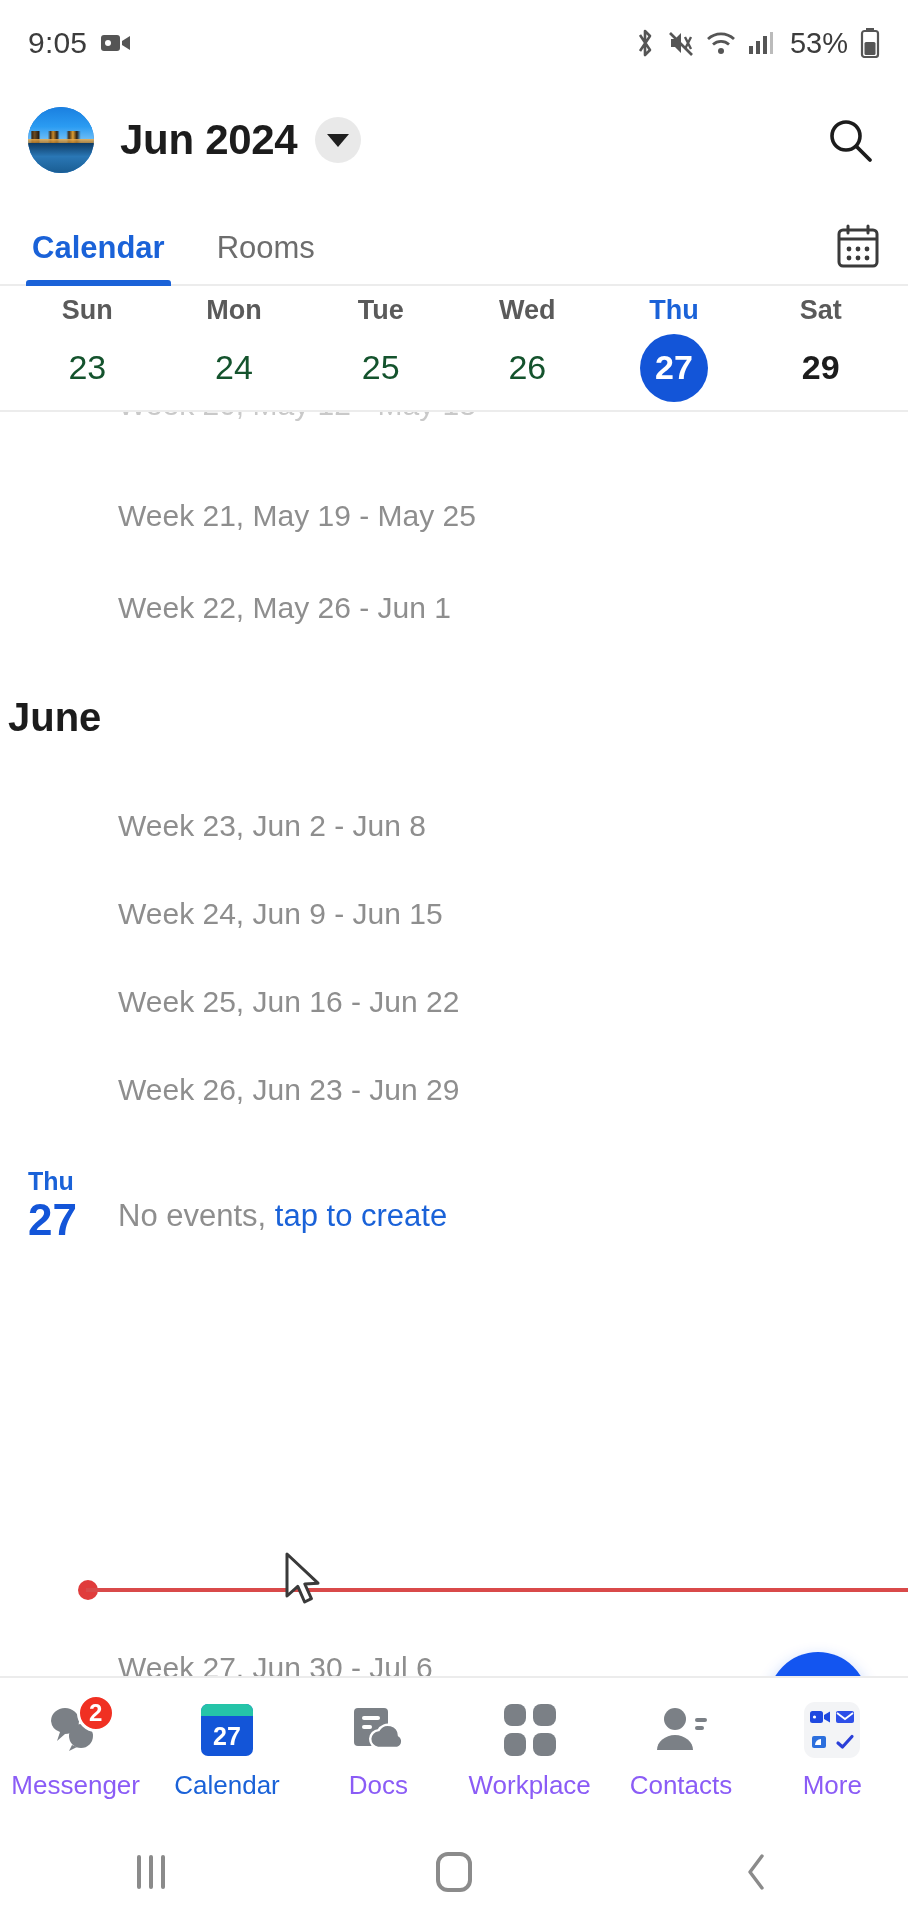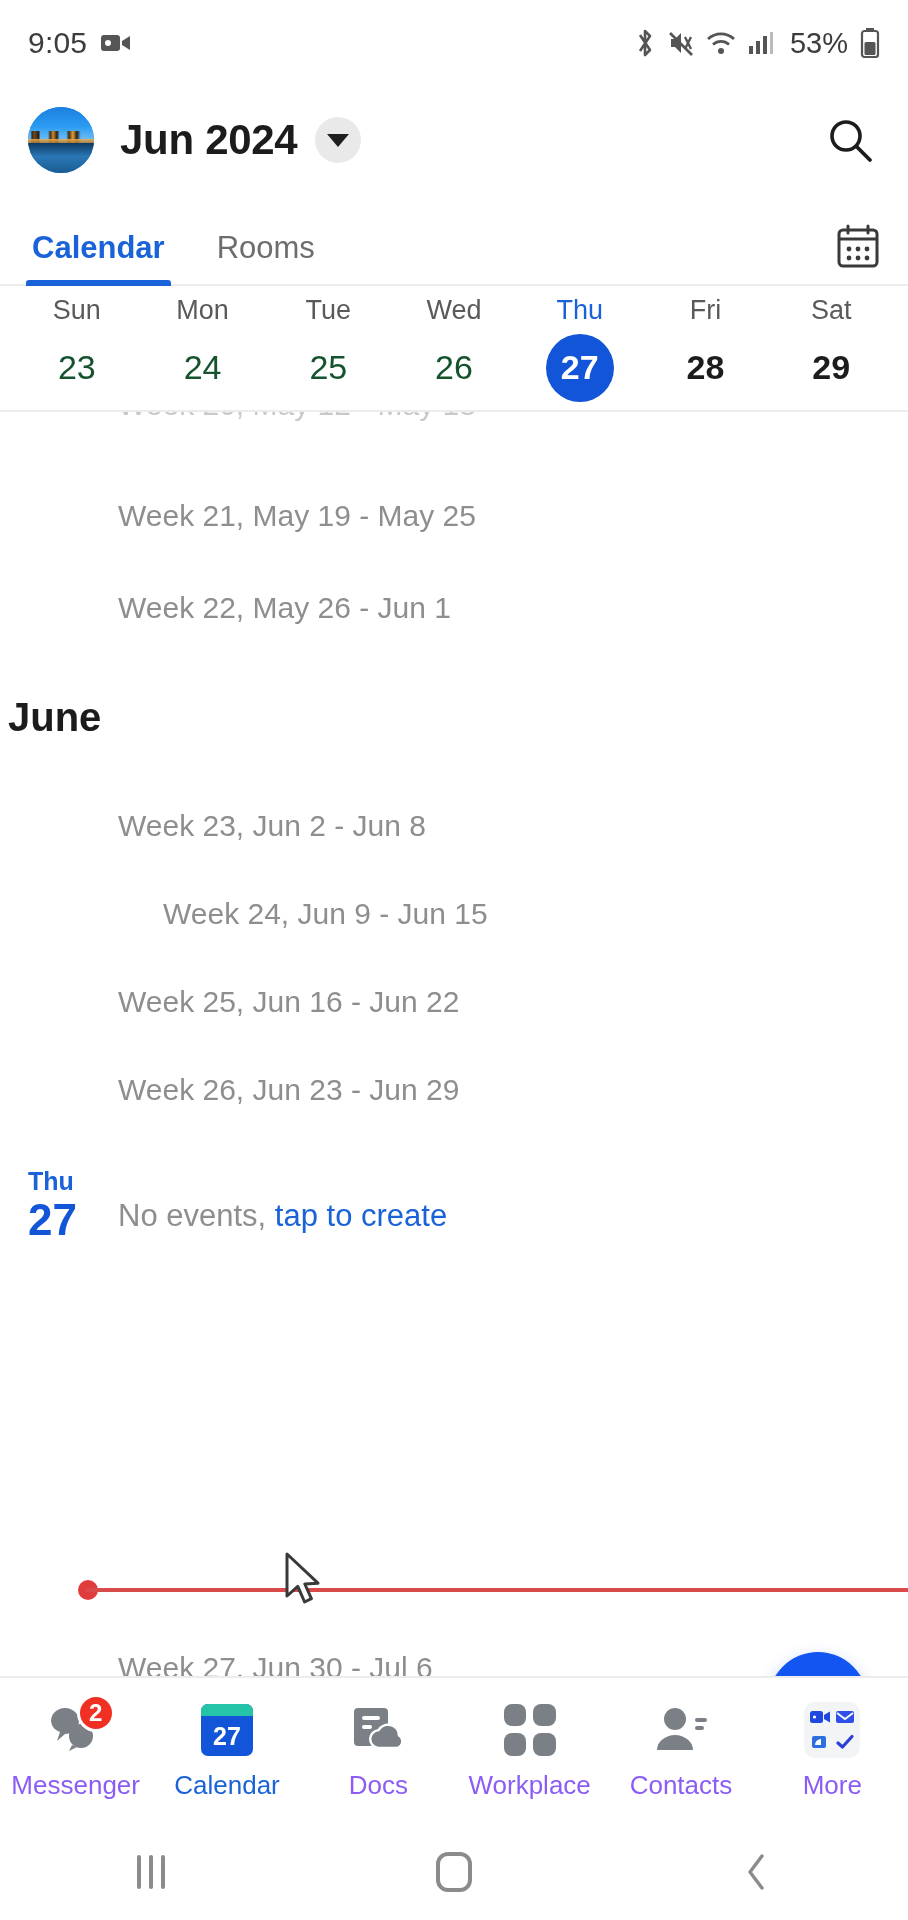--- a/index.html
+++ b/index.html
@@ -79,21 +79,21 @@
   .tabs-right { margin-left:auto; padding-bottom: 14px; display:flex; align-items:center; }
 
   
   .weekstrip {
     flex: 0 0 126px; height: 126px;
     display: flex; padding: 0 14px;
     border-bottom: 2px solid #ececec;
     background:#fff;
   }
   .wcell { flex:1; display:flex; flex-direction:column; align-items:center; justify-content:center; gap: 8px; }
-  .wdow { font-size: 27px; color: #5a5a5a; }
+  .wdow { font-size: 27px; color: #5a5a5a; font-weight: bold; }
   .wdow.sel { color:#1a62d8; }
   .wnum {
     font-size: 34px; font-weight: 700; color:#1c1c1c;
     width: 68px; height: 68px; display:flex; align-items:center; justify-content:center;
     border-radius: 50%;
   }
   .wnum.past { color:#14532d; font-weight:400; }
   .wnum.sel { background:#1355d8; color:#fff; }
 
   
@@ -274,24 +274,20 @@
     </div>
     <div class="wcell">
       <span class="wdow">Wed</span>
       <span class="wnum past">26</span>
     </div>
     <div class="wcell">
       <span class="wdow sel">Thu</span>
       <span class="wnum sel">27</span>
     </div>
     <div class="wcell">
-      <span class="wdow">Fri</span>
-      <span class="wnum">28</span>
-    </div>
-    <div class="wcell">
       <span class="wdow">Sat</span>
       <span class="wnum">29</span>
     </div>
   </div>
 
   <div class="agenda">
 
     <div class="row row-week" style="height:56px; overflow:hidden; align-items:flex-start;">
       <span class="week-label" style="margin-top:-24px; color:#c9c9c9;">Week 20, May 12 - May 18</span>
     </div>
@@ -303,21 +299,21 @@
       <span class="week-label">Week 22, May 26 - Jun 1</span>
     </div>
 
     <div class="row row-month" style="height:130px;">
       <span class="month-head">June</span>
     </div>
 
     <div class="row row-week" style="height:88px;">
       <span class="week-label">Week 23, Jun 2 - Jun 8</span>
     </div>
-    <div class="row row-week" style="height:88px;margin-left:45px;">
+    <div class="row row-week" style="height:88px;">
       <span class="week-label">Week 24, Jun 9 - Jun 15</span>
     </div>
     <div class="row row-week" style="height:88px;">
       <span class="week-label">Week 25, Jun 16 - Jun 22</span>
     </div>
     <div class="row row-week" style="height:88px;">
       <span class="week-label">Week 26, Jun 23 - Jun 29</span>
     </div>
 
     <div class="row-day" style="margin-top:32px;">

